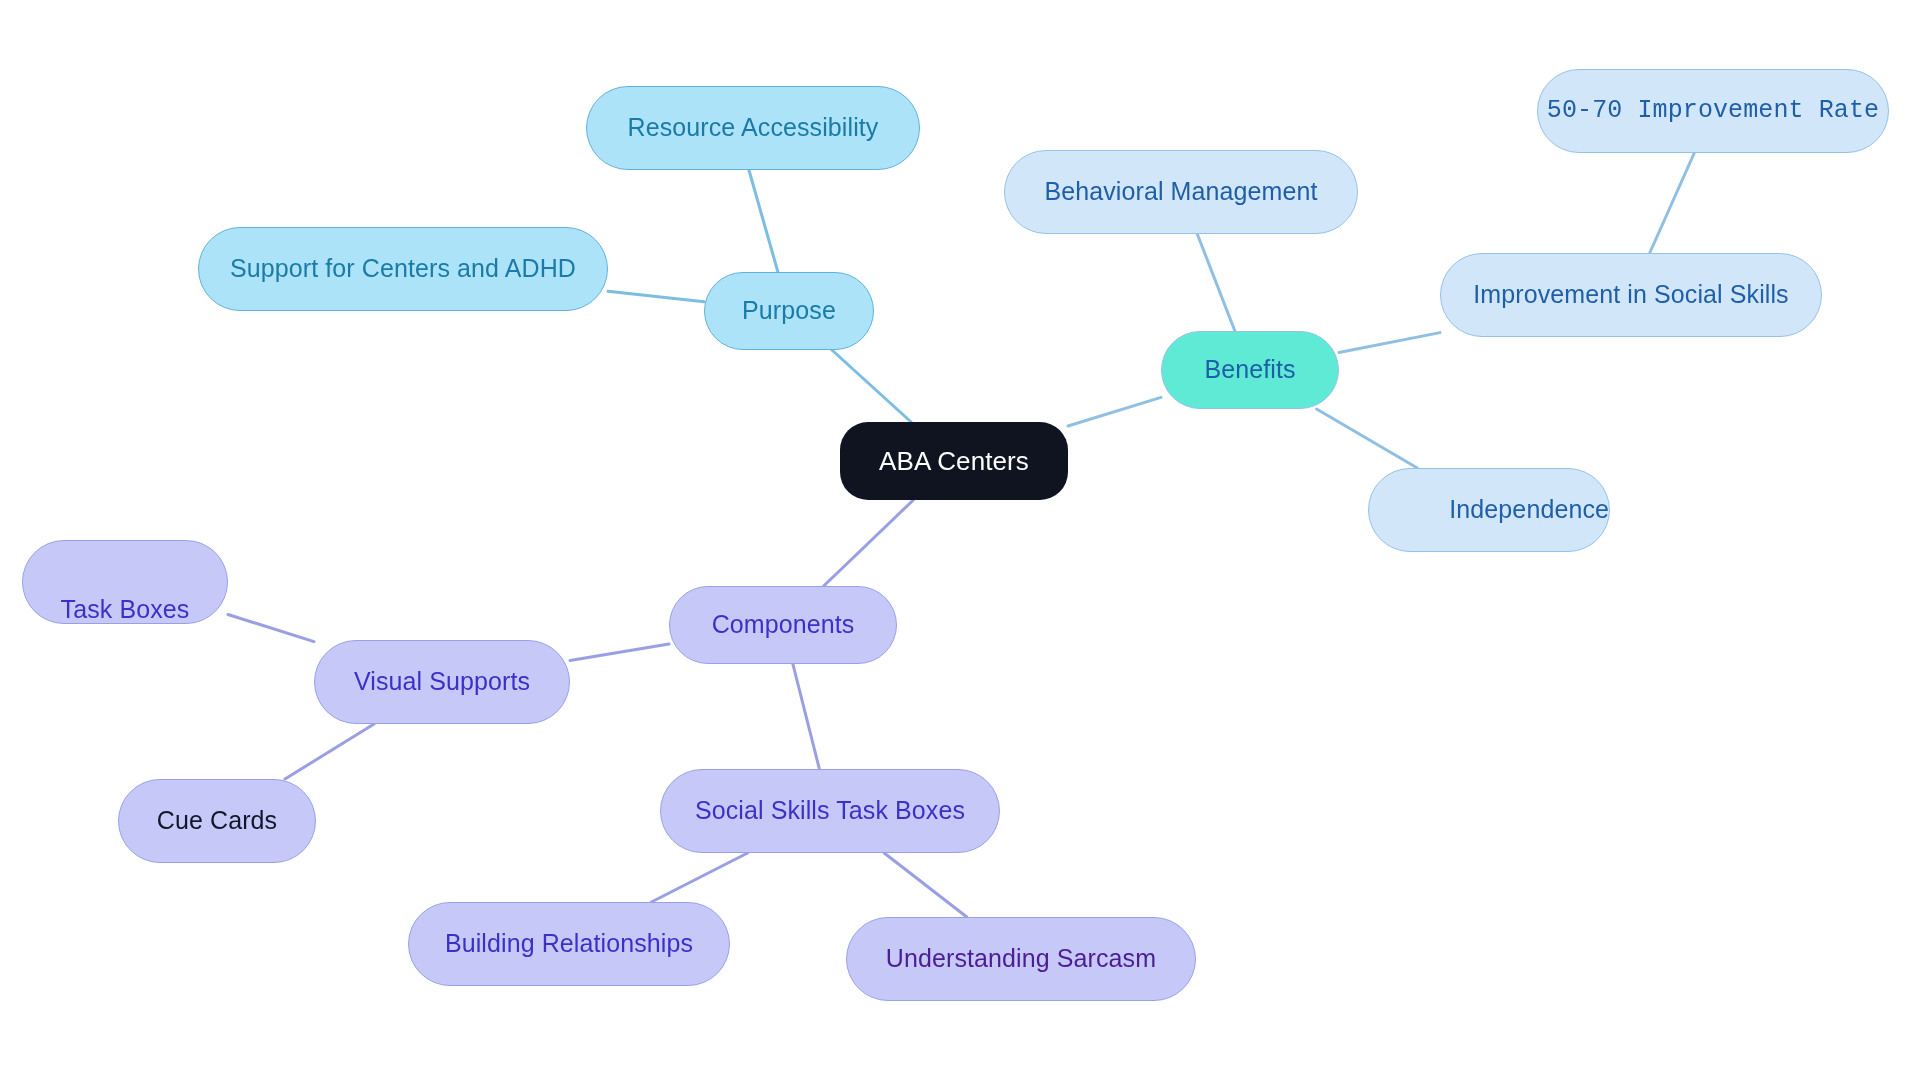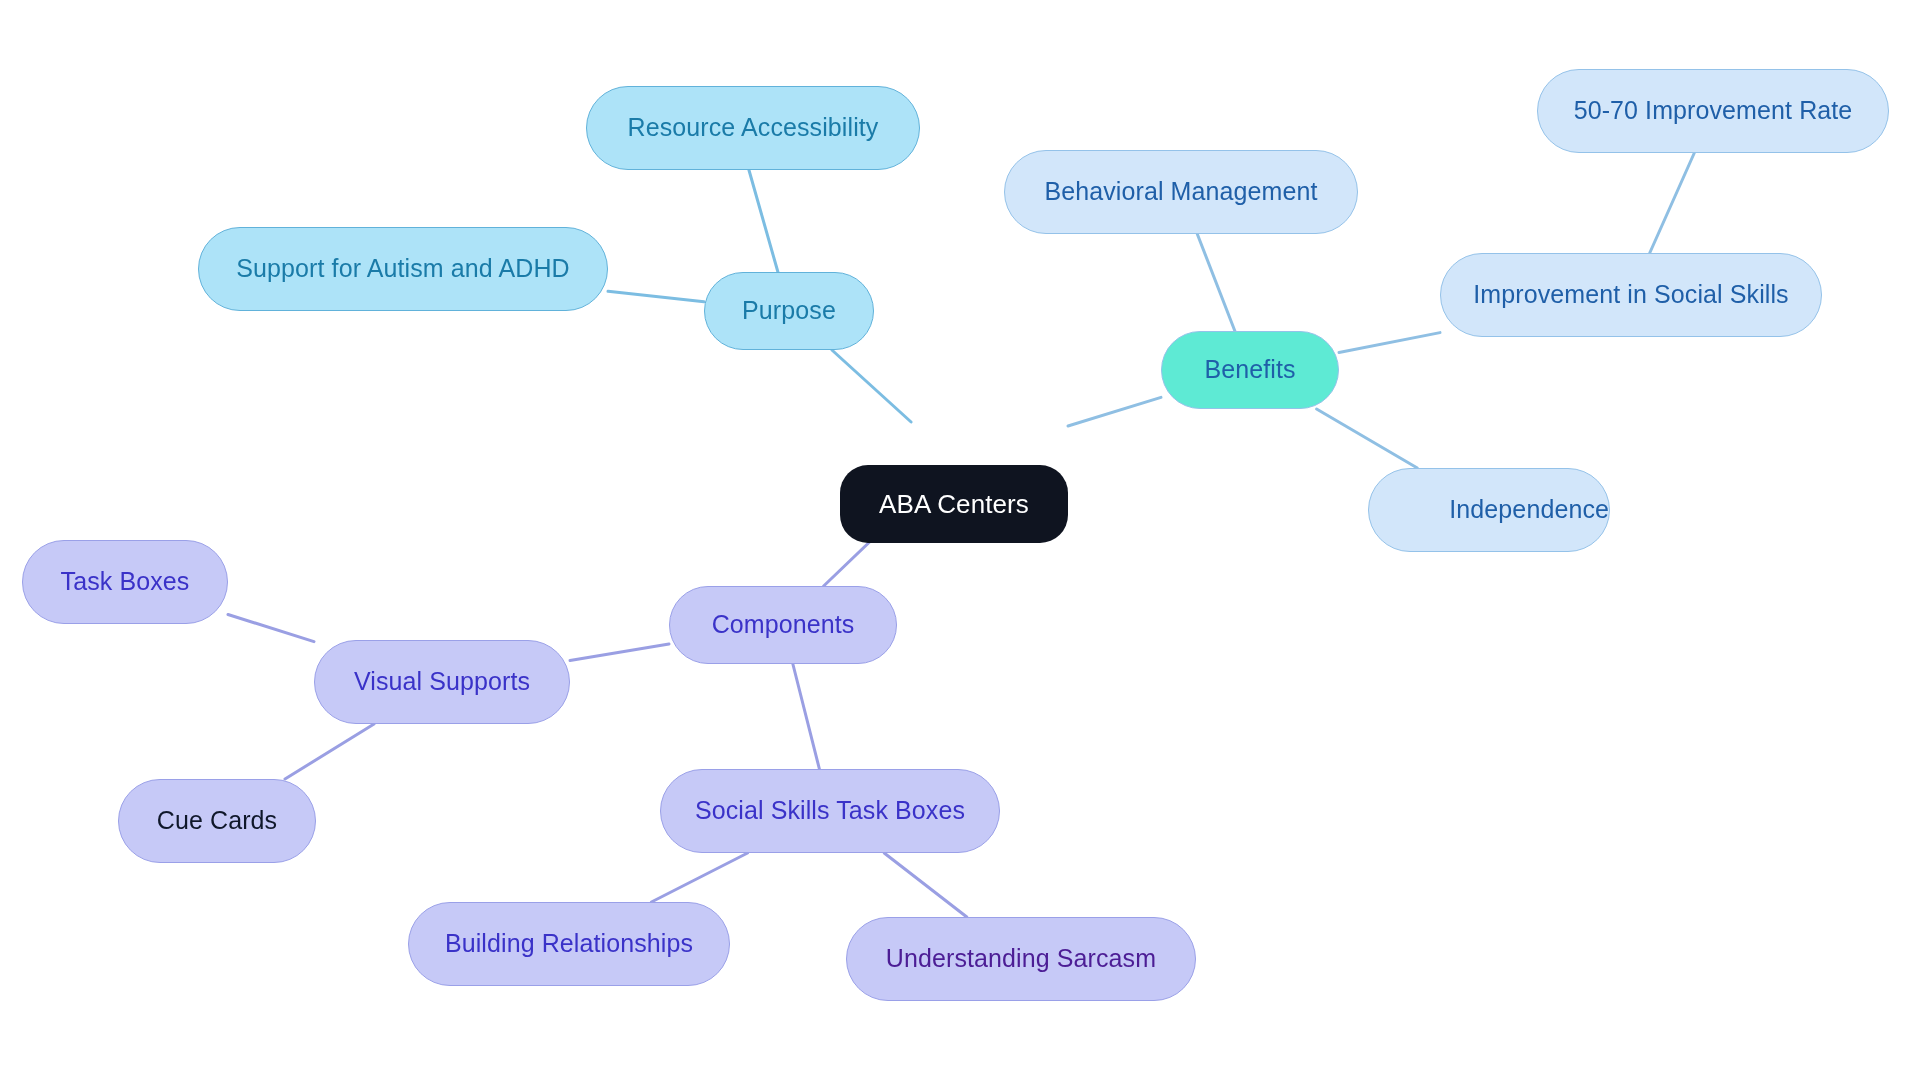--- a/index.html
+++ b/index.html
@@ -39,21 +39,20 @@
     text-align: center;
     white-space: nowrap;
     letter-spacing: 0.1px;
     line-height: 1.1;
     z-index: 2;
   }
   .node.root {
     border-radius: 28px;
     border-width: 0;
     font-weight: 400;
-    margin-top: 43px;
   }
 </style>
 </head>
 <body>
 
 <div id="canvas">
   <svg id="edges" viewBox="0 0 1920 1083" width="1920" height="1083">
       <line x1="911.1" y1="422" x2="831.9" y2="350" stroke="#7cbde2" stroke-width="3" stroke-linecap="round"></line>
       <line x1="777.9180327868852" y1="272" x2="748.9344262295082" y2="170" stroke="#7cbde2" stroke-width="3" stroke-linecap="round"></line>
       <line x1="704" y1="301.75129533678756" x2="608" y2="291.3056994818653" stroke="#7cbde2" stroke-width="3" stroke-linecap="round"></line>
@@ -73,44 +72,44 @@
 <div class="node root" style="left: 840px; top: 422px; width: 228px; height: 78px; background: rgb(15, 20, 32); border-color: transparent; color: rgb(255, 255, 255); font-size: 26px;">
       <span>ABA Centers</span>
     </div>
     <div class="node" style="left: 704px; top: 272px; width: 170px; height: 78px; background: rgb(173, 227, 248); border-color: rgb(97, 178, 218); color: rgb(26, 123, 168); font-size: 25px;">
       <span>Purpose</span>
     </div>
     <div class="node" style="left: 586px; top: 86px; width: 334px; height: 84px; background: rgb(173, 227, 248); border-color: rgb(97, 178, 218); color: rgb(26, 123, 168); font-size: 25px;">
       <span>Resource Accessibility</span>
     </div>
     <div class="node" style="left: 198px; top: 227px; width: 410px; height: 84px; background: rgb(173, 227, 248); border-color: rgb(97, 178, 218); color: rgb(26, 123, 168); font-size: 25px;">
-      <span>Support for Autism and ADHD</span>
+      <span>Support for Centers and ADHD</span>
     </div>
     <div class="node" style="left: 1161px; top: 331px; width: 178px; height: 78px; background: #5eead4; border-color: rgb(148, 194, 233); color: rgb(31, 95, 168); font-size: 25px; justify-content: center;">
       <span>Benefits</span>
     </div>
     <div class="node" style="left: 1004px; top: 150px; width: 354px; height: 84px; background: rgb(210, 230, 250); border-color: rgb(148, 194, 233); color: rgb(31, 95, 168); font-size: 25px;">
       <span>Behavioral Management</span>
     </div>
     <div class="node" style="left: 1440px; top: 253px; width: 382px; height: 84px; background: rgb(210, 230, 250); border-color: rgb(148, 194, 233); color: rgb(31, 95, 168); font-size: 25px;">
       <span>Improvement in Social Skills</span>
     </div>
-    <div class="node" style="left: 1537px; top: 69px; width: 352px; height: 84px; background: rgb(210, 230, 250); border-color: rgb(148, 194, 233); color: rgb(31, 95, 168); font-size: 25px;">
+    <div class="node" style="left: 1537px; top: 69px; width: 352px; height: 84px; background: rgb(210, 230, 250); border-color: rgb(148, 194, 233); color: rgb(31, 95, 168); font-size: 25px; font-family: Liberation Mono, monospace;">
       <span>50-70 Improvement Rate</span>
     </div>
     <div class="node" style="left: 1368px; top: 468px; width: 242px; height: 84px; background: rgb(210, 230, 250); border-color: rgb(148, 194, 233); color: rgb(31, 95, 168); font-size: 25px; justify-content: flex-end;">
       <span>Independence</span>
     </div>
     <div class="node" style="left: 669px; top: 586px; width: 228px; height: 78px; background: rgb(198, 201, 247); border-color: rgb(154, 160, 232); color: rgb(58, 50, 200); font-size: 25px;">
       <span>Components</span>
     </div>
     <div class="node" style="left: 314px; top: 640px; width: 256px; height: 84px; background: rgb(198, 201, 247); border-color: rgb(154, 160, 232); color: rgb(58, 50, 200); font-size: 25px;">
       <span>Visual Supports</span>
     </div>
-    <div class="node" style="left: 22px; top: 540px; width: 206px; height: 84px; background: rgb(198, 201, 247); border-color: rgb(154, 160, 232); color: rgb(58, 50, 200); font-size: 25px;">
+    <div class="node" style="left: 22px; top: 540px; width: 206px; height: 84px; background: rgb(198, 201, 247); border-color: rgb(154, 160, 232); color: rgb(58, 50, 200); font-size: 25px; align-items: flex-end;">
       <span>Task Boxes</span>
     </div>
     <div class="node" style="left: 118px; top: 779px; width: 198px; height: 84px; background: rgb(198, 201, 247); border-color: rgb(154, 160, 232); color: #0f172a; font-size: 25px;">
       <span>Cue Cards</span>
     </div>
     <div class="node" style="left: 408px; top: 902px; width: 322px; height: 84px; background: rgb(198, 201, 247); border-color: rgb(154, 160, 232); color: rgb(58, 50, 200); font-size: 25px;">
       <span>Building Relationships</span>
     </div>
     <div class="node" style="left: 660px; top: 769px; width: 340px; height: 84px; background: rgb(198, 201, 247); border-color: rgb(154, 160, 232); color: rgb(58, 50, 200); font-size: 25px;">
       <span>Social Skills Task Boxes</span>

